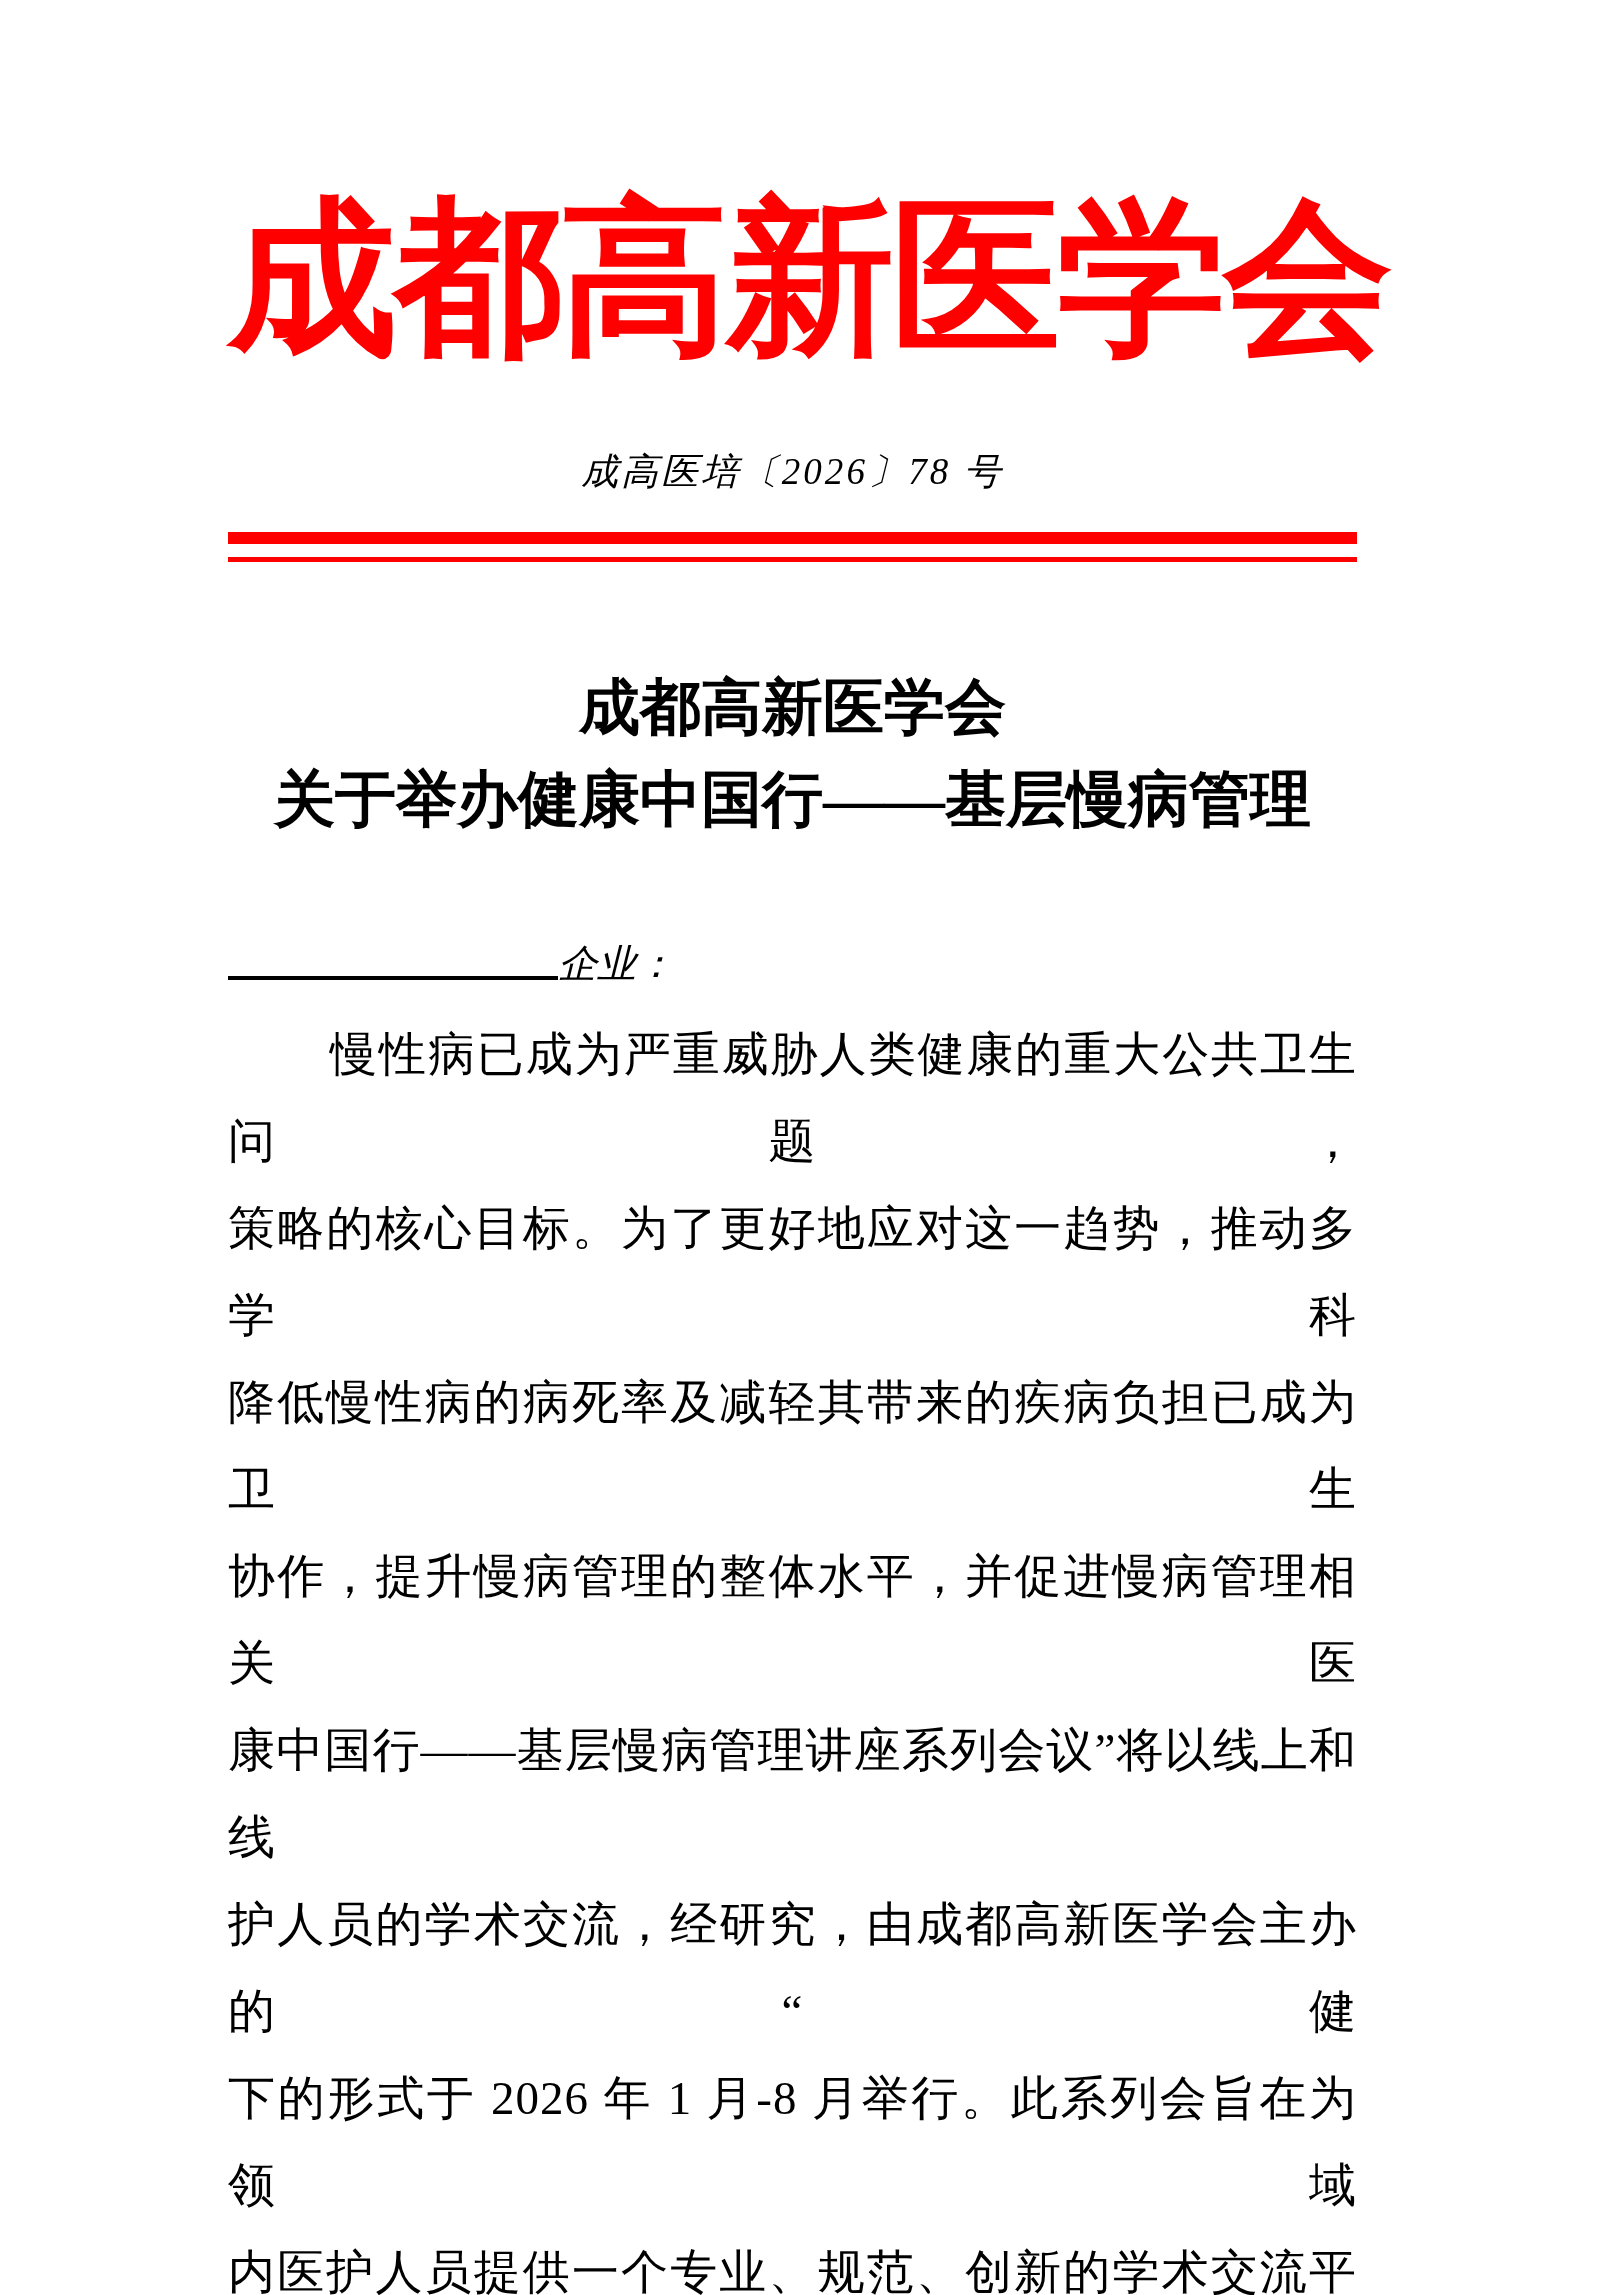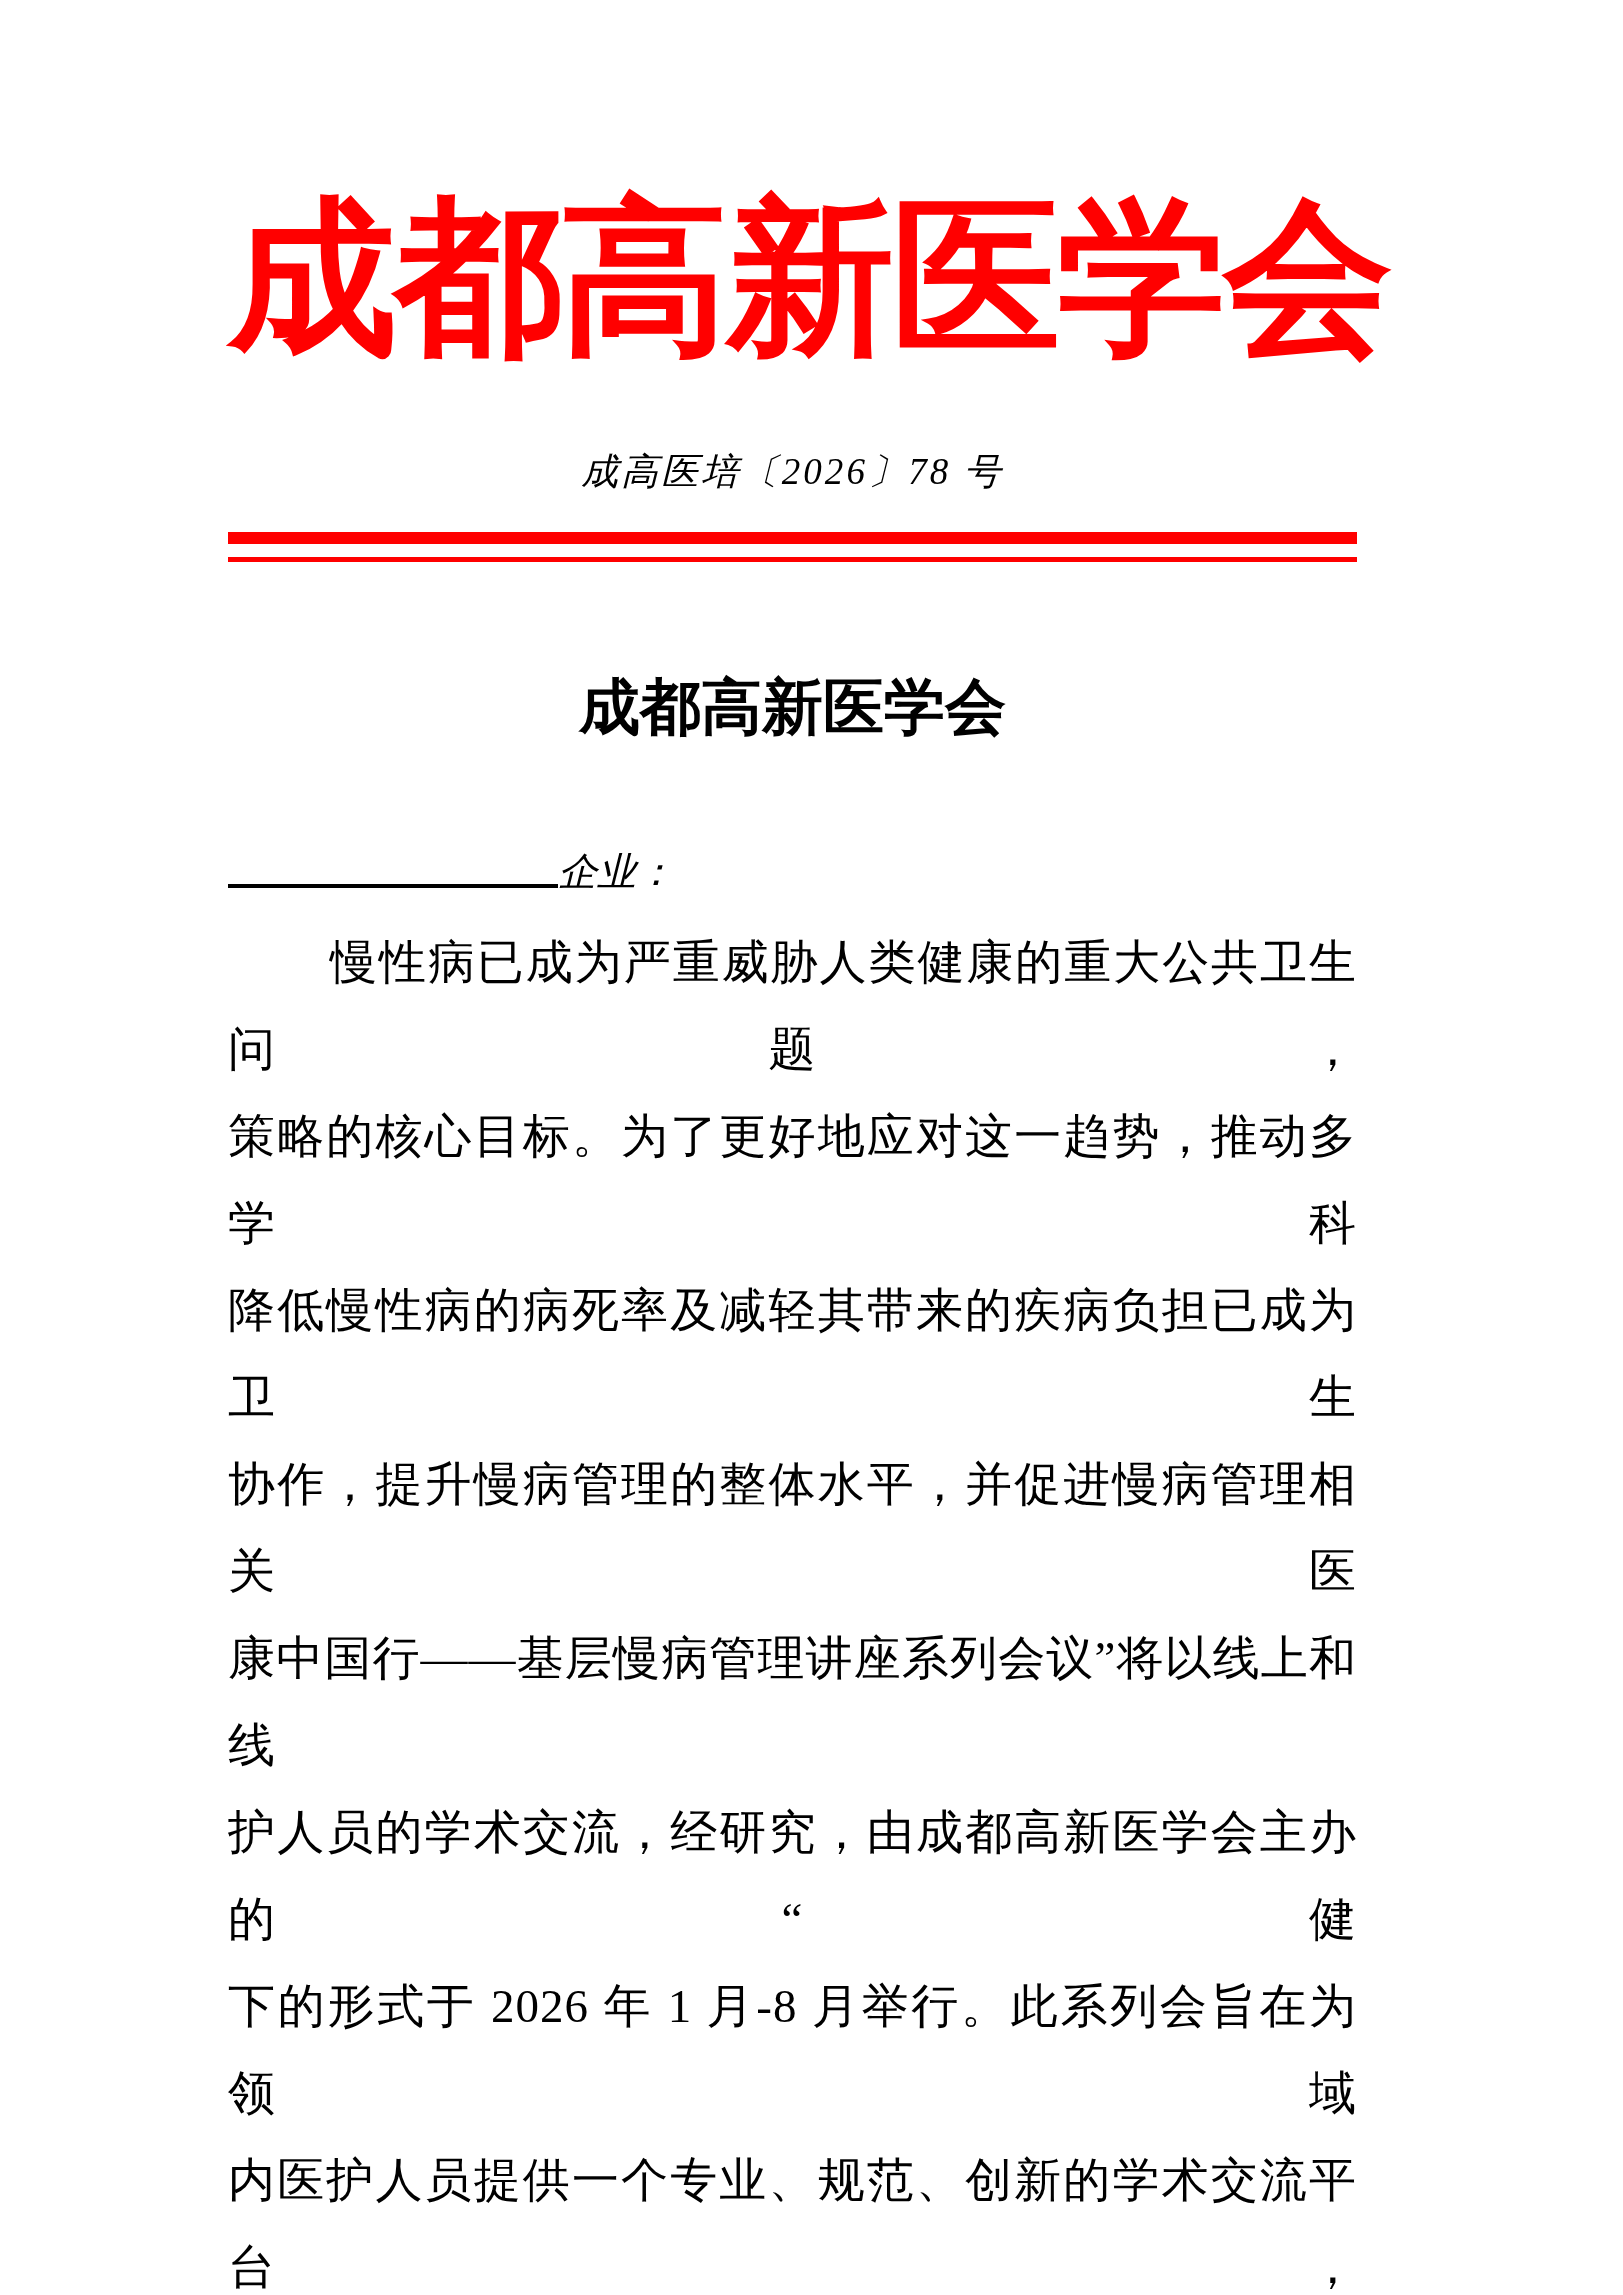--- a/index.html
+++ b/index.html
@@ -81,20 +81,21 @@
 
   <div class="org-title">成都高新医学会</div>
 
   <div class="doc-number">成高医培〔2026〕78 号</div>
 
   <div class="rule-thick"></div>
   <div class="rule-thin"></div>
 
   <div class="doc-title">
     <div>成都高新医学会</div>
+    <div>关于举办健康中国行——基层慢病管理</div>
   </div>
 
   <div class="salutation">
     <span class="blank-underline"></span><span>企业：</span>
   </div>
 
   <div class="body-text">
     <div class="body-line indent">慢性病已成为严重威胁人类健康的重大公共卫生问题，</div>
     <div class="body-line">策略的核心目标。为了更好地应对这一趋势，推动多学科</div>
     <div class="body-line">降低慢性病的病死率及减轻其带来的疾病负担已成为卫生</div>

